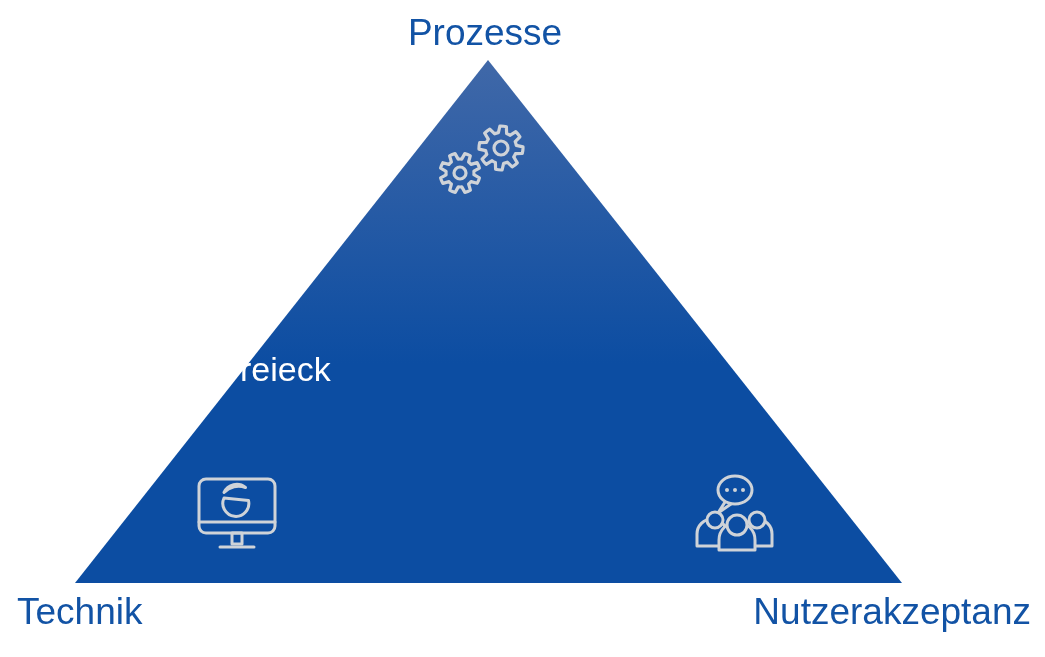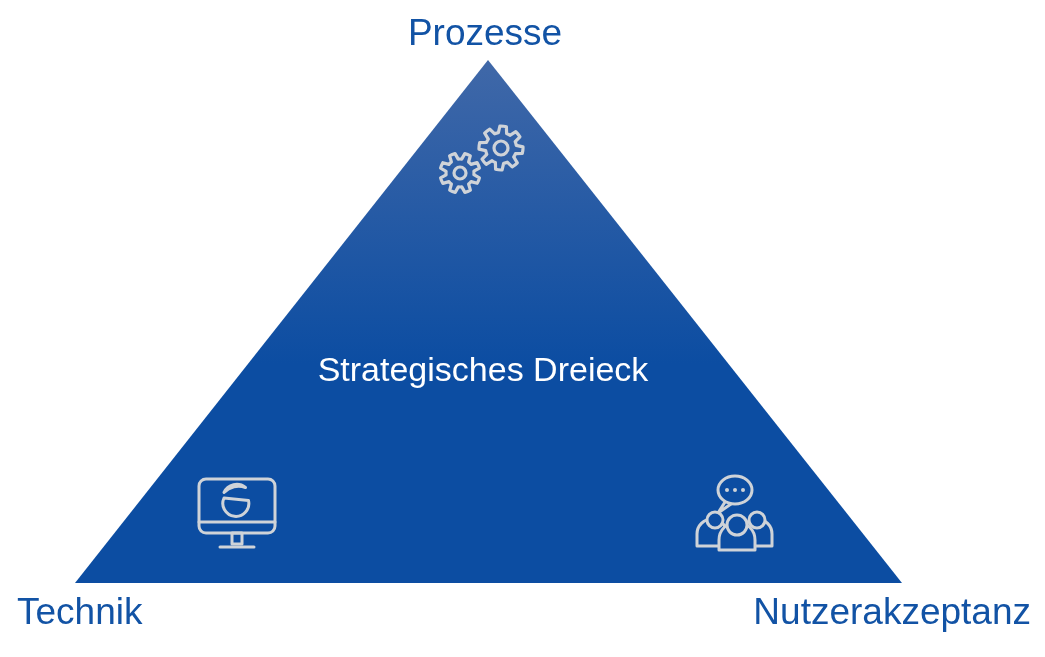--- a/index.html
+++ b/index.html
@@ -20,21 +20,21 @@
     background:linear-gradient(180deg,var(--tri-top) 0%,var(--tri-bottom) 58%,var(--tri-bottom) 100%);
     clip-path:polygon(49.94% 0, 100% 100%, 0 100%);
   }
   .corner-label{
     position:absolute;color:var(--label);font-size:37px;line-height:1.15;white-space:nowrap;
   }
   .label-top{left:0;width:970px;top:12px;text-align:center;}
   .label-left{left:17px;top:591px;}
   .label-right{right:14px;top:591px;text-align:right;}
   .title{
-    position:absolute;left:0;width:966px;top:345px;text-align:center;
+    position:absolute;left:0;width:966px;top:345px;text-align:left;
     color:var(--title);font-size:34px;line-height:48px;
   }
   .icon{position:absolute;}
   .icon *{fill:none;stroke:var(--icon);stroke-width:3;stroke-linecap:round;stroke-linejoin:round;}
   .icon .dot{fill:var(--icon);stroke:none;}
   .icon .occlude{fill:var(--tri-bottom);}
   .gears-svg *{stroke-width:3.2;}
 </style>
 </head>
 <body>

